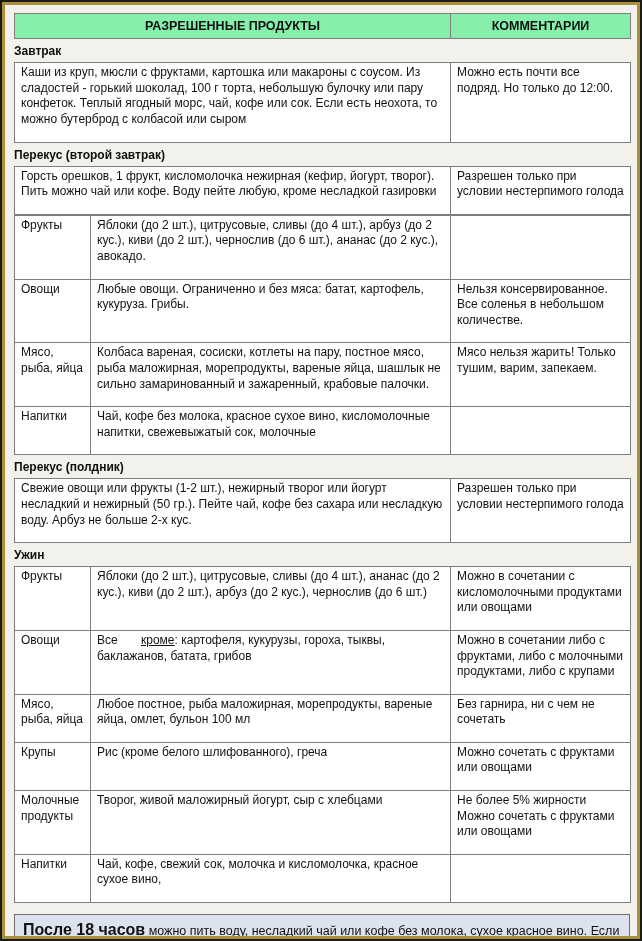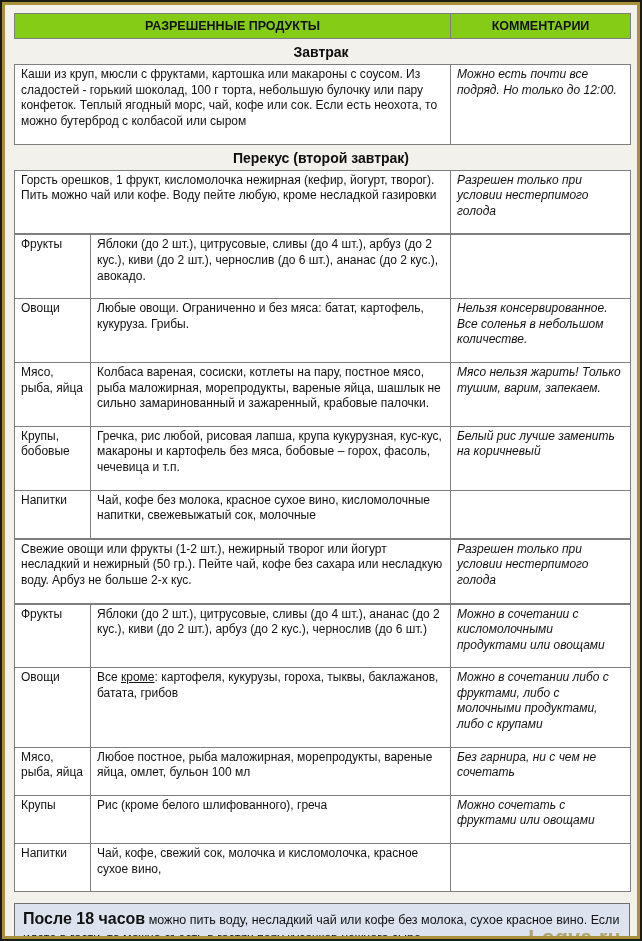--- a/index.html
+++ b/index.html
@@ -32,41 +32,41 @@
   table.tbl td {
     border: 1px solid #7e7e7e;
     padding: 2px 6px 14px 6px;
     font-size: 12px;
     line-height: 1.3;
     color: #121212;
     vertical-align: top;
     word-wrap: break-word;
   }
   table.header-tbl td {
-    background: #84cc16;
+    background: #86efac;
     font-weight: bold;
     text-align: center;
     font-size: 12.5px;
     padding: 4px 4px;
     vertical-align: middle;
   }
   col.c-cat      { width: 76px; }
   col.c-prod     { width: 360px; }
   col.c-prod-w   { width: 436px; }
   col.c-comm     { width: 180px; }
   .meal-title {
     margin: 5px 0 4px 0;
-    text-align: center;
-    font-size: 14px;
+    text-align: left;
+    font-size: 12px;
     font-weight: bold;
     color: #0e0e0e;
   }
   .meal-title .subtitle { font-weight: bold; }
-  td.comments { white-space: pre-line; font-style: italic; }
-  .u { text-decoration: underline; }
+  td.comments { white-space: pre-line; }
+  .u { text-decoration: underline; margin-left: 20px; }
   .footer-box {
     box-sizing: border-box;
     width: 616px;
     margin-top: 11px;
     border: 1px solid #6f6f6f;
     background: #dce3ef;
     padding: 4px 8px 5px 8px;
     font-size: 12.5px;
     line-height: 1.35;
     color: #121212;
@@ -149,45 +149,42 @@
         <td>Овощи</td>
         <td class="products">Любые овощи. Ограниченно и без мяса: батат, картофель, кукуруза. Грибы.</td>
         <td class="comments">Нельзя консервированное. Все соленья в небольшом количестве.</td>
       </tr>
       <tr>
         <td>Мясо, рыба, яйца</td>
         <td class="products">Колбаса вареная, сосиски, котлеты на пару, постное мясо, рыба маложирная, морепродукты, вареные яйца, шашлык не сильно замаринованный и зажаренный, крабовые палочки.</td>
         <td class="comments">Мясо нельзя жарить! Только тушим, варим, запекаем.</td>
       </tr>
       <tr>
-        <td>Крупы, бобовые</td>
-        <td class="products">Гречка, рис любой, рисовая лапша, крупа кукурузная, кус-кус, макароны и картофель без мяса, бобовые – горох, фасоль, чечевица и т.п.</td>
-        <td class="comments">Белый рис лучше заменить на коричневый</td>
-      </tr>
-      <tr>
         <td>Напитки</td>
         <td class="products">Чай, кофе без молока, красное сухое вино, кисломолочные напитки, свежевыжатый сок, молочные</td>
         <td class="comments"></td>
       </tr>
     </tbody>
       </table>
 
+    <div class="meal-title"><span>Перекус</span> <span class="subtitle">(полдник)</span></div>
     <table class="tbl">
       <colgroup>
           <col class="c-prod-w">
           <col class="c-comm">
         </colgroup>
       <tbody>
           <tr>
         <td class="products">Свежие овощи или фрукты (1-2 шт.), нежирный творог или йогурт несладкий и нежирный (50 гр.). Пейте чай, кофе без сахара или несладкую воду. Арбуз не больше 2-х кус.</td>
         <td class="comments">Разрешен только при условии нестерпимого голода</td>
       </tr>
     </tbody>
       </table>
 
+    <div class="meal-title"><span>Ужин</span></div>
     <table class="tbl">
       <colgroup>
           <col class="c-cat">
           <col class="c-prod">
           <col class="c-comm">
         </colgroup>
       <tbody>
           <tr>
         <td>Фрукты</td>
         <td class="products">Яблоки (до 2 шт.), цитрусовые, сливы (до 4 шт.), ананас (до 2 кус.), киви (до 2 шт.), арбуз (до 2 кус.), чернослив (до 6 шт.)</td>
@@ -200,20 +197,26 @@
       </tr>
       <tr>
         <td>Мясо, рыба, яйца</td>
         <td class="products">Любое постное, рыба маложирная, морепродукты, вареные яйца, омлет, бульон 100 мл</td>
         <td class="comments">Без гарнира, ни с чем не сочетать</td>
       </tr>
       <tr>
         <td>Крупы</td>
         <td class="products">Рис (кроме белого шлифованного), греча</td>
         <td class="comments">Можно сочетать с фруктами или овощами</td>
+      </tr>
+      <tr>
+        <td>Молочные продукты</td>
+        <td class="products">Творог, живой маложирный йогурт, сыр с хлебцами</td>
+        <td class="comments">Не более 5% жирности
+Можно сочетать с фруктами или овощами</td>
       </tr>
       <tr>
         <td>Напитки</td>
         <td class="products">Чай, кофе, свежий сок, молочка и кисломолочка, красное сухое вино,</td>
         <td class="comments"></td>
       </tr>
     </tbody>
       </table>
 
     <div class="footer-box">

